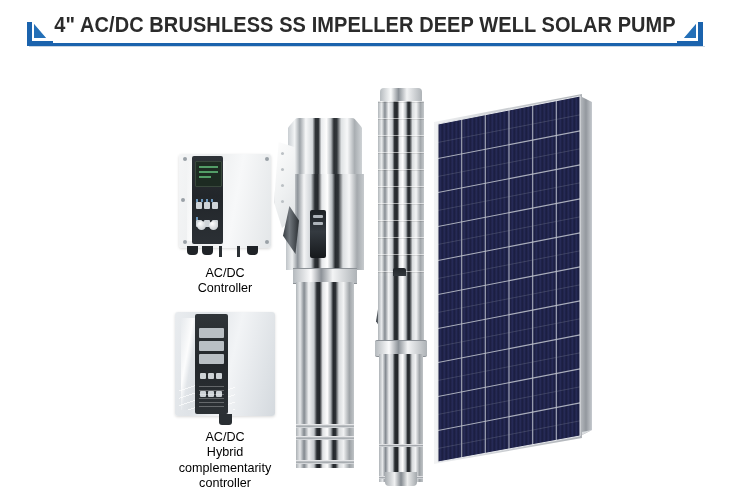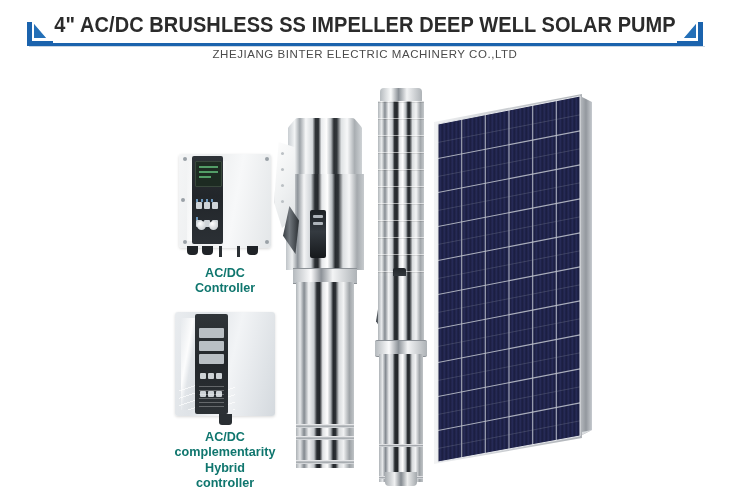--- a/index.html
+++ b/index.html
@@ -46,23 +46,22 @@
   .bkt-l{left:27px;}
   .bkt-r{right:27px;}
   .bkt svg{display:block;}
 
   
   .ctrl-block{position:absolute;}
   .ctrl-cap{
     text-align:center;
     font-size:12.6px;
     line-height:15.4px;
-    color:#0f766e;
+    color:#000000;
     width:180px;
-    font-weight:bold;
   }
   .ctrl-cap span{display:block;}
 
   
   #ctrl1{left:135px;top:152px;width:180px;}
   #ctrl1 .art{position:relative;width:180px;height:105px;}
   #ctrl1 .cap-wrap{margin-top:9px;}
 
   .c1-body{
     position:absolute;left:44px;top:2px;width:92px;height:94px;
@@ -280,21 +279,20 @@
     </div>
 
     <div class="bkt bkt-r">
       <svg width="26" height="24" viewBox="0 0 26 24">
         <path d="M26 0 L21 0 L21 19 L0 19 L0 24 L26 24 Z" fill="#1b63ad"></path>
         <path d="M19 2 L7 16 L19 16 Z" fill="#2f7fc4"></path>
         <path d="M19 2 L19 16 L7 16 Z" fill="#1b63ad" opacity="0.55"></path>
       </svg>
     </div>
 
-    <div class="subtitle">ZHEJIANG BINTER ELECTRIC MACHINERY CO.,LTD</div>
   </div>
 
   <div id="ctrl1" class="ctrl-block">
     <div class="art">
       <div class="c1-body"></div>
 
       <div class="c1-panel">
         <div class="c1-screen">
           <i style="top:4px"></i>
             <i style="top:9px"></i>
@@ -351,22 +349,22 @@
         <div class="c2-btns">
           <u></u><u></u><u></u><u></u><u></u><u></u>
         </div>
         <div class="c2-lbl"></div>
       </div>
       <div class="c2-gland"></div>
     </div>
     <div class="cap-wrap">
       <div class="ctrl-cap">
         <span>AC/DC</span>
+        <span>Hybrid</span>
         <span>complementarity</span>
-        <span>Hybrid</span>
         <span>controller</span>
       </div>
     </div>
   </div>
 
   <div id="pump1" class="pump">
     <div class="p1-head"></div>
     <div class="p1-mid"></div>
     <div class="p1-cable">
       <b style="top:10px"></b>

